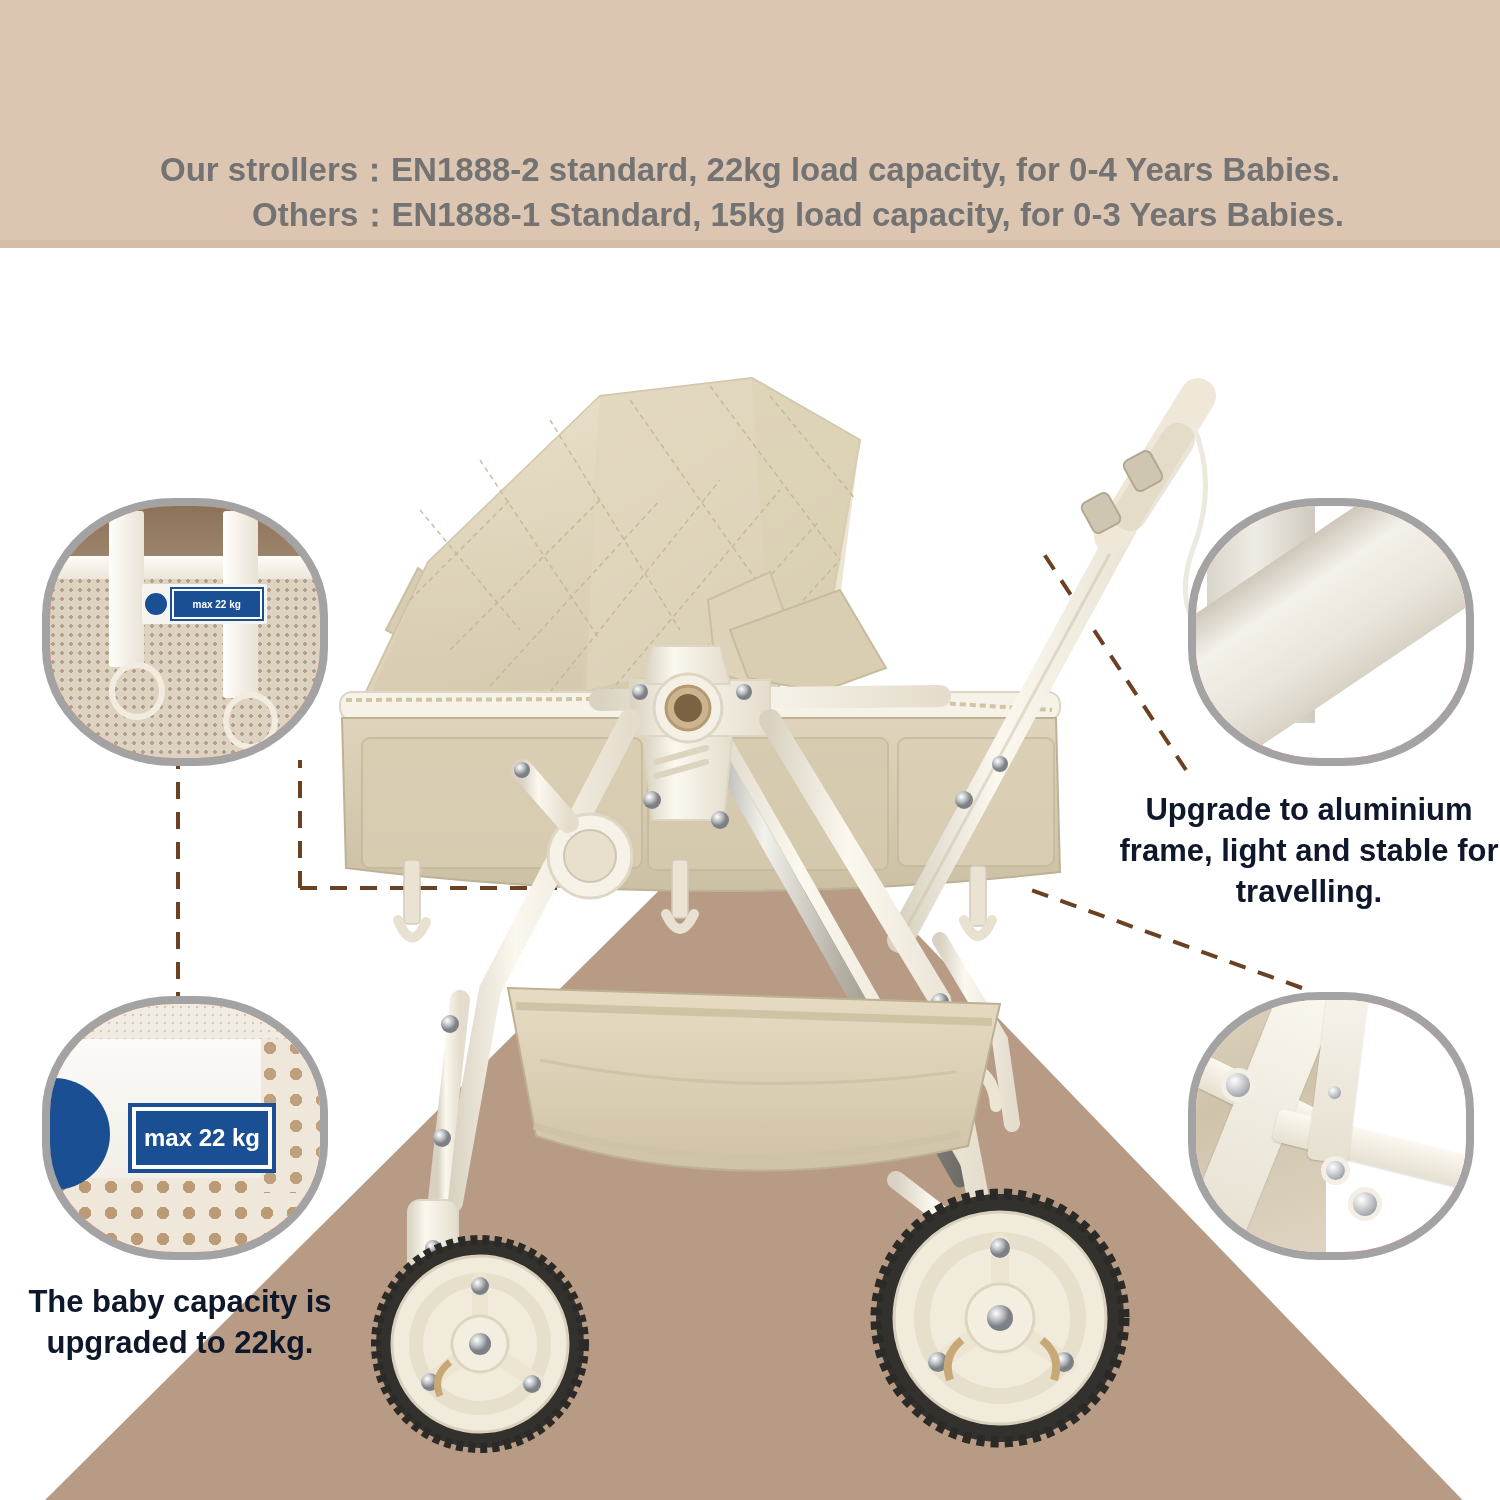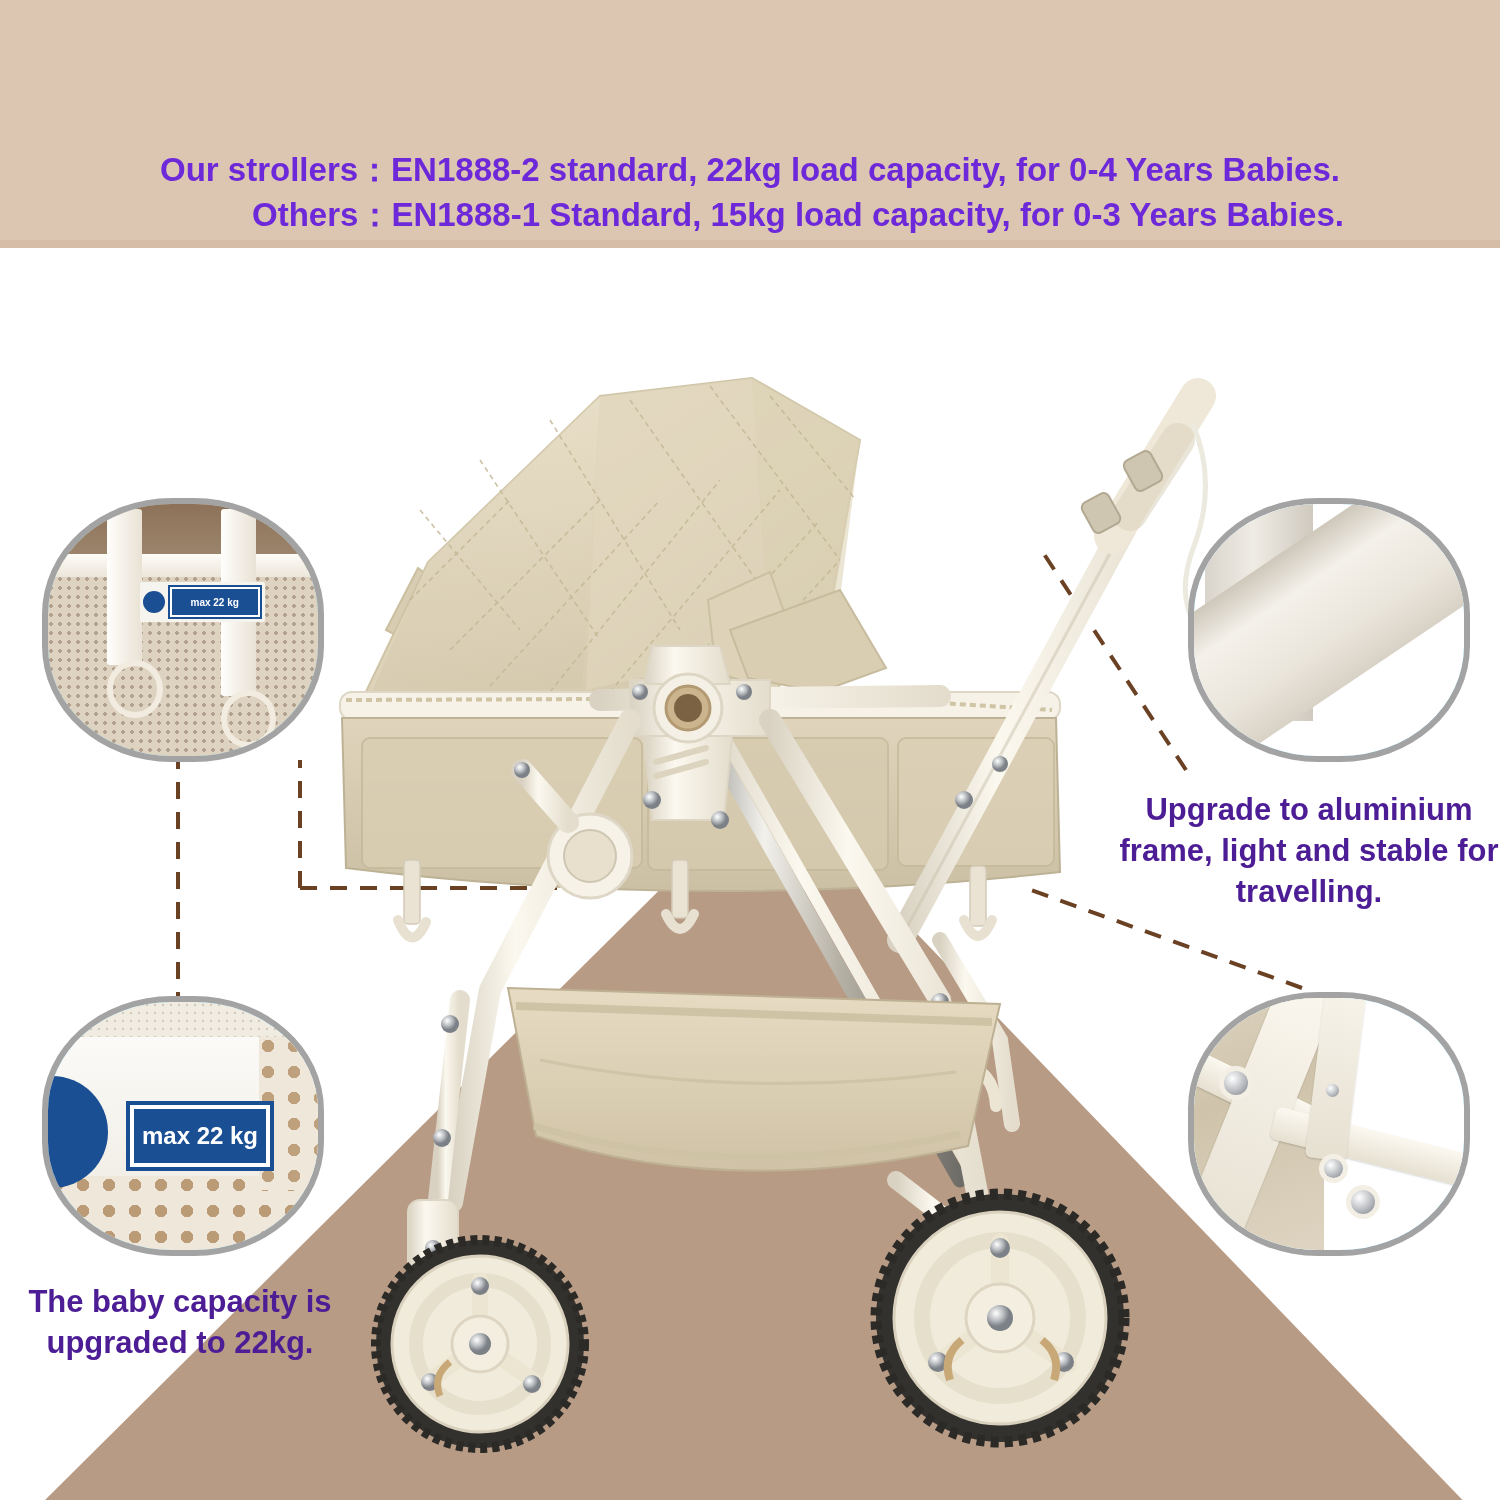--- a/index.html
+++ b/index.html
@@ -9,32 +9,32 @@
 
   
   .header{position:absolute;left:0;top:0;width:1500px;height:248px;
           background:#ddc6b1;}
   .header-underline{position:absolute;left:0;top:240px;width:1500px;height:8px;
           background:#d5bda8;}
   .title{position:absolute;left:0;top:38px;width:1500px;text-align:center;
          font-size:74px;font-weight:bold;color:#5f3a22;letter-spacing:-1px;
          font-family:"Liberation Sans",sans-serif;white-space:nowrap;}
   .spec{position:absolute;width:1500px;text-align:center;
-        font-size:33px;font-weight:bold;color:#6d28d9;white-space:nowrap;}
+        font-size:33px;font-weight:bold;color:#737373;white-space:nowrap;}
   .spec1{top:148px;}
   .spec2{top:193px;padding-left:48px;}
 
   
   .trapezoid{position:absolute;left:0;top:880px;width:1500px;height:620px;
      background:#b89b85;
      clip-path:polygon(44.3% 0.8%, 58.0% 0.8%, 97.5% 100%, 3.0% 100%);}
 
   
-  .bubble{position:absolute;border:6px solid #a3a3a3;overflow:hidden;
-          background:#7dd3fc;}
+  .bubble{position:absolute;border:8px solid #a3a3a3;overflow:hidden;
+          background:#ef4444;}
   .bubble.tl{left:42px;top:498px;width:270px;height:252px;
              border-radius:46% 46% 46% 46%/44% 44% 44% 44%;}
   .bubble.bl{left:42px;top:996px;width:270px;height:248px;
              border-radius:46% 46% 46% 46%/44% 44% 44% 44%;}
   .bubble.tr{left:1188px;top:498px;width:270px;height:252px;
              border-radius:46% 46% 46% 46%/44% 44% 44% 44%;}
   .bubble.br{left:1188px;top:992px;width:270px;height:252px;
              border-radius:46% 46% 46% 46%/44% 44% 44% 44%;}
   .bubble-inner{position:absolute;inset:0;}
 
@@ -94,21 +94,21 @@
   .br-fab{position:absolute;left:-4%;top:0;width:52%;height:100%;
     background:linear-gradient(160deg,#ddd3bf,#cfc3ab 40%,#ded4c1);}
   .br-bar{position:absolute;background:linear-gradient(#fbf8f0,#e6e0d1);
     border-radius:6px;box-shadow:0 1px 2px rgba(0,0,0,.18);}
   .screw{position:absolute;border-radius:50%;
     background:radial-gradient(circle at 35% 32%,#ffffff,#b9bcc0 55%,#7d8288);
     box-shadow:0 0 0 5px #f3efe5;}
 
   
   .cap{position:absolute;text-align:center;font-size:31px;font-weight:bold;
-       color:#4c1d95;line-height:1.32;}
+       color:#0f172a;line-height:1.32;}
   .cap-tr{left:1118px;top:790px;width:382px;}
   .cap-bl{left:8px;top:1282px;width:344px;}
   .cap-br{left:1108px;top:1290px;width:392px;}
 
   
   .stroller{position:absolute;left:300px;top:300px;width:940px;height:1180px;}
   .svgfull{width:100%;height:100%;display:block;}
 </style>
 </head>
 <body>

